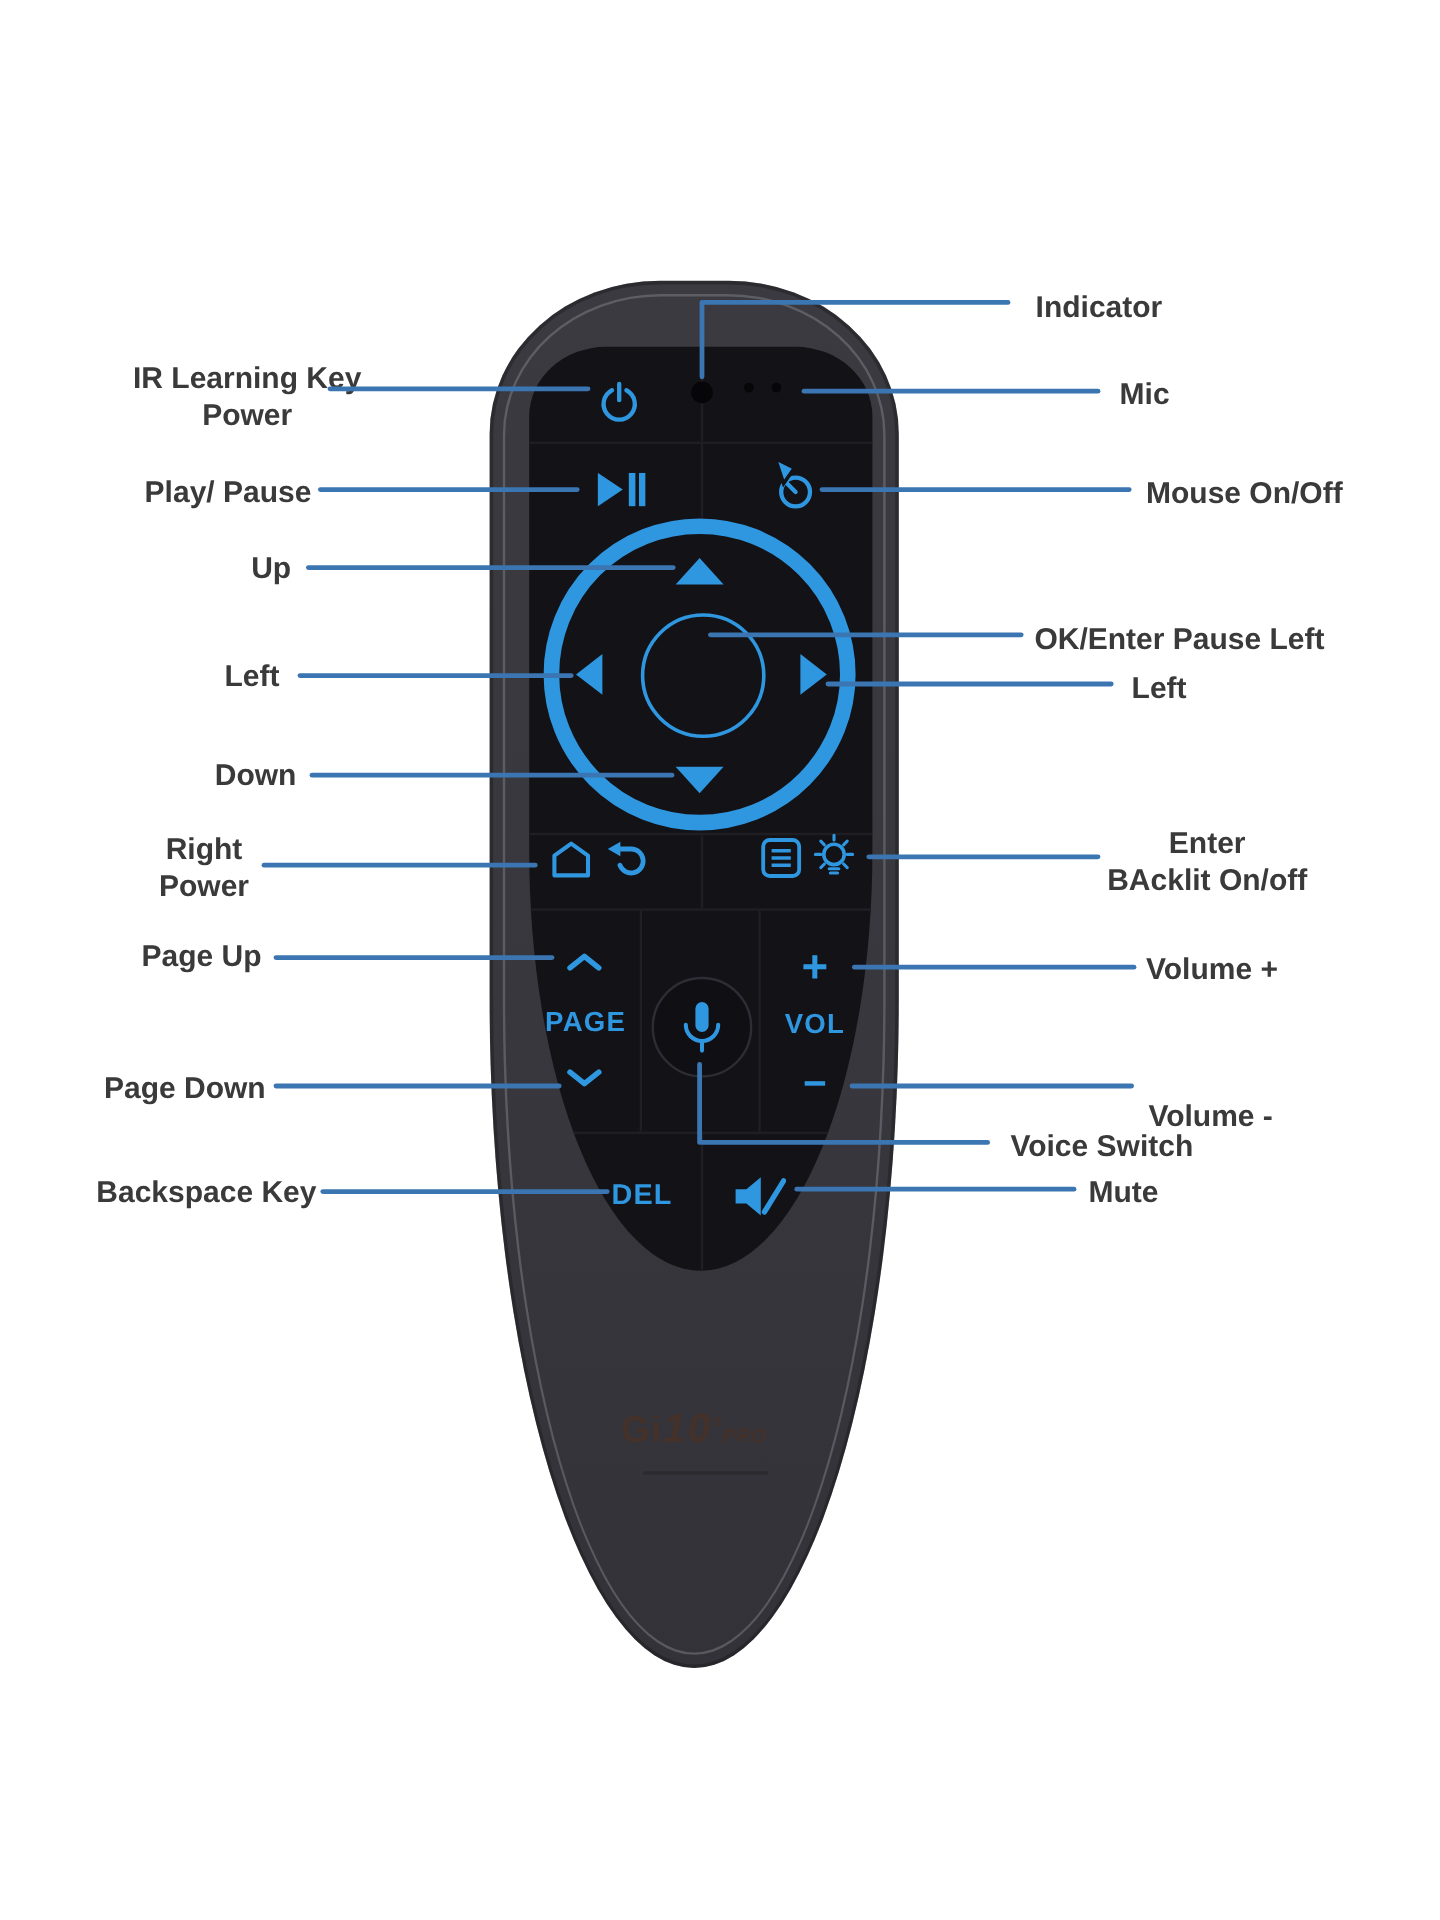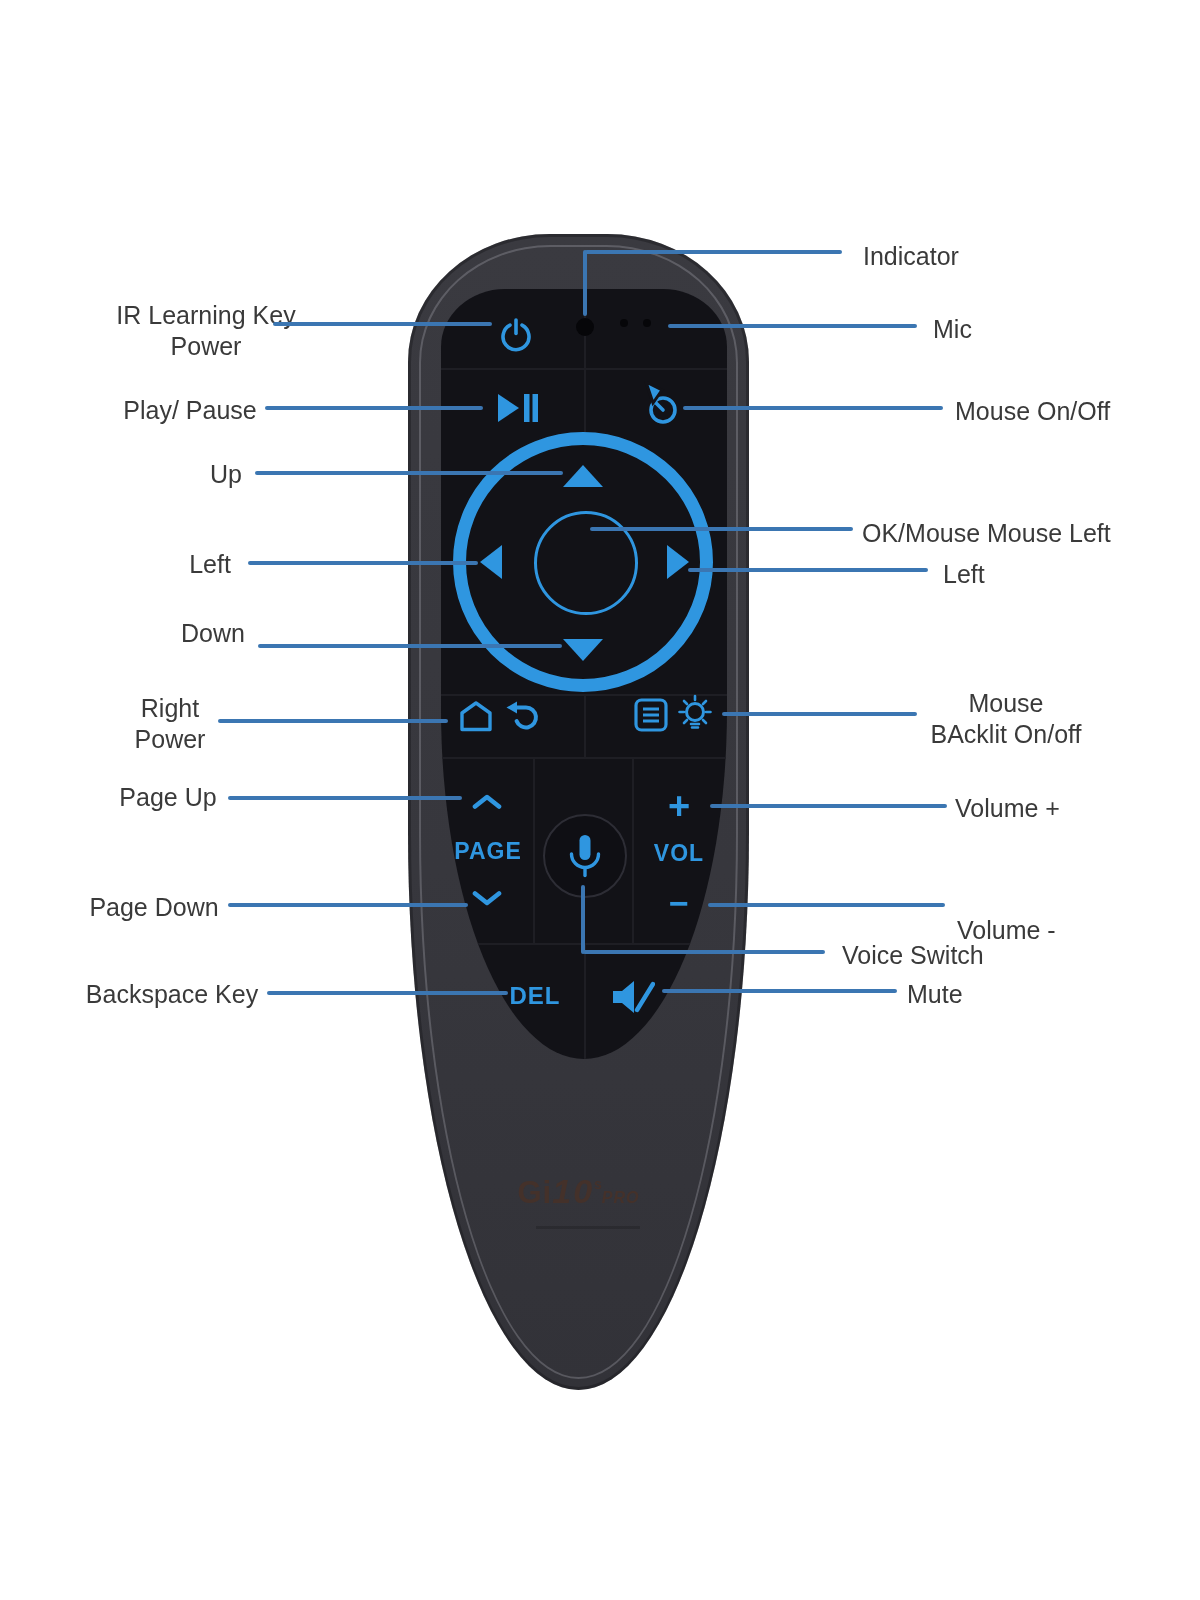--- a/index.html
+++ b/index.html
@@ -42,21 +42,21 @@
   
   .logo{position:absolute;left:0;top:938px;width:341px;text-align:center;color:#463129;
     white-space:nowrap;opacity:.92;}
   .lg-brand{font-size:31px;font-weight:bold;letter-spacing:1px;}
   .lg-model{font-size:34px;font-style:italic;font-weight:bold;letter-spacing:2px;}
   .lg-sup{font-size:14px;font-weight:bold;vertical-align:14px;}
   .lg-series{font-size:16px;font-weight:bold;font-style:italic;letter-spacing:1px;}
   .logo-tagline{position:absolute;left:128px;top:992px;width:104px;height:3px;background:rgba(0,0,0,.16);}
   
   .callouts{position:absolute;inset:0;z-index:5;}
-  .lbl{position:absolute;color:#3a3a3a;font-size:25px;font-weight:normal;line-height:31px;
+  .lbl{position:absolute;color:#3a3a3a;font-size:25px;font-weight:bold;line-height:31px;
     white-space:nowrap;}
   .lbl.center{text-align:center;}
   .cl{position:absolute;height:4px;background:#3b76b2;border-radius:2px;}
   .clv{position:absolute;width:4px;background:#3b76b2;border-radius:2px;}
 </style>
 </head>
 <body>
 
 <div class="stage">
 
@@ -184,21 +184,21 @@
 
     <div class="lbl center" style="left:90px;top:395px;width:200px">Play/ Pause</div>
     <div class="cl" style="left:265px;top:406px;width:218px"></div>
 
     <div class="lbl center" style="left:146px;top:459px;width:160px">Up</div>
     <div class="cl" style="left:255px;top:471px;width:308px"></div>
 
     <div class="lbl center" style="left:130px;top:549px;width:160px">Left</div>
     <div class="cl" style="left:248px;top:561px;width:230px"></div>
 
-    <div class="lbl center" style="left:133px;top:618px;width:160px">Down</div>
+    <div class="lbl center" style="left:133px;top:631px;width:160px">Down</div>
     <div class="cl" style="left:258px;top:644px;width:304px"></div>
 
     <div class="lbl center" style="left:70px;top:693px;width:200px">
       <div>Right</div>
       <div>Power</div>
     </div>
     <div class="cl" style="left:218px;top:719px;width:230px"></div>
 
     <div class="lbl center" style="left:88px;top:782px;width:160px">Page Up</div>
     <div class="cl" style="left:228px;top:796px;width:234px"></div>
@@ -212,28 +212,28 @@
     <div class="lbl" style="left:863px;top:241px">Indicator</div>
     <div class="cl" style="left:585px;top:250px;width:257px"></div>
     <div class="clv" style="left:583px;top:250px;height:66px"></div>
 
     <div class="lbl" style="left:933px;top:314px">Mic</div>
     <div class="cl" style="left:668px;top:324px;width:249px"></div>
 
     <div class="lbl" style="left:955px;top:396px">Mouse On/Off</div>
     <div class="cl" style="left:683px;top:406px;width:260px"></div>
 
-    <div class="lbl" style="left:862px;top:518px">OK/Mouse Mouse Left</div>
+    <div class="lbl" style="left:862px;top:518px">OK/Enter Pause Left</div>
     <div class="cl" style="left:590px;top:527px;width:263px"></div>
 
     <div class="lbl" style="left:943px;top:559px">Left</div>
     <div class="cl" style="left:688px;top:568px;width:240px"></div>
 
     <div class="lbl center" style="left:901px;top:688px;width:210px">
-      <div>Mouse</div>
+      <div>Enter</div>
       <div>BAcklit On/off</div>
     </div>
     <div class="cl" style="left:722px;top:712px;width:195px"></div>
 
     <div class="lbl" style="left:955px;top:793px">Volume +</div>
     <div class="cl" style="left:710px;top:804px;width:237px"></div>
 
     <div class="lbl" style="left:957px;top:915px">Volume -</div>
     <div class="cl" style="left:708px;top:903px;width:237px"></div>
 

